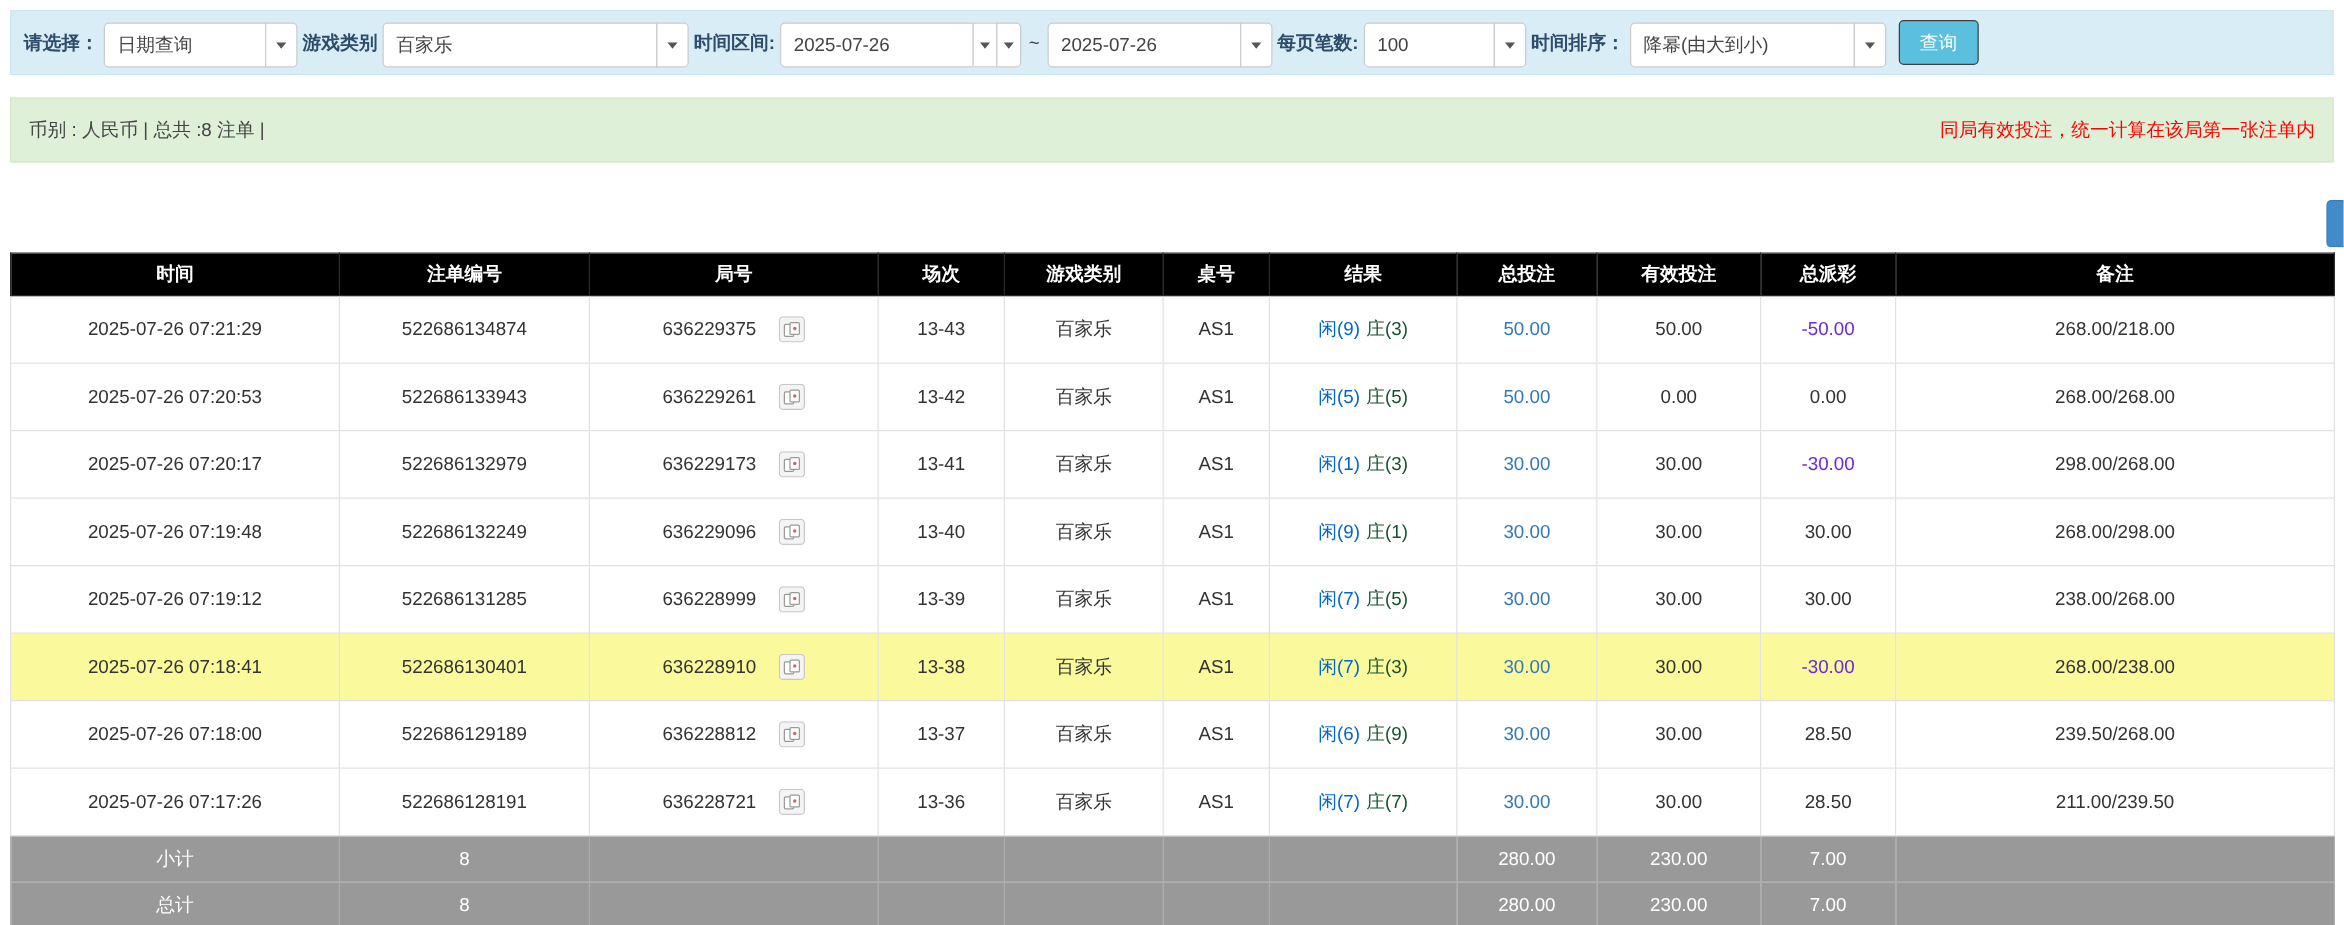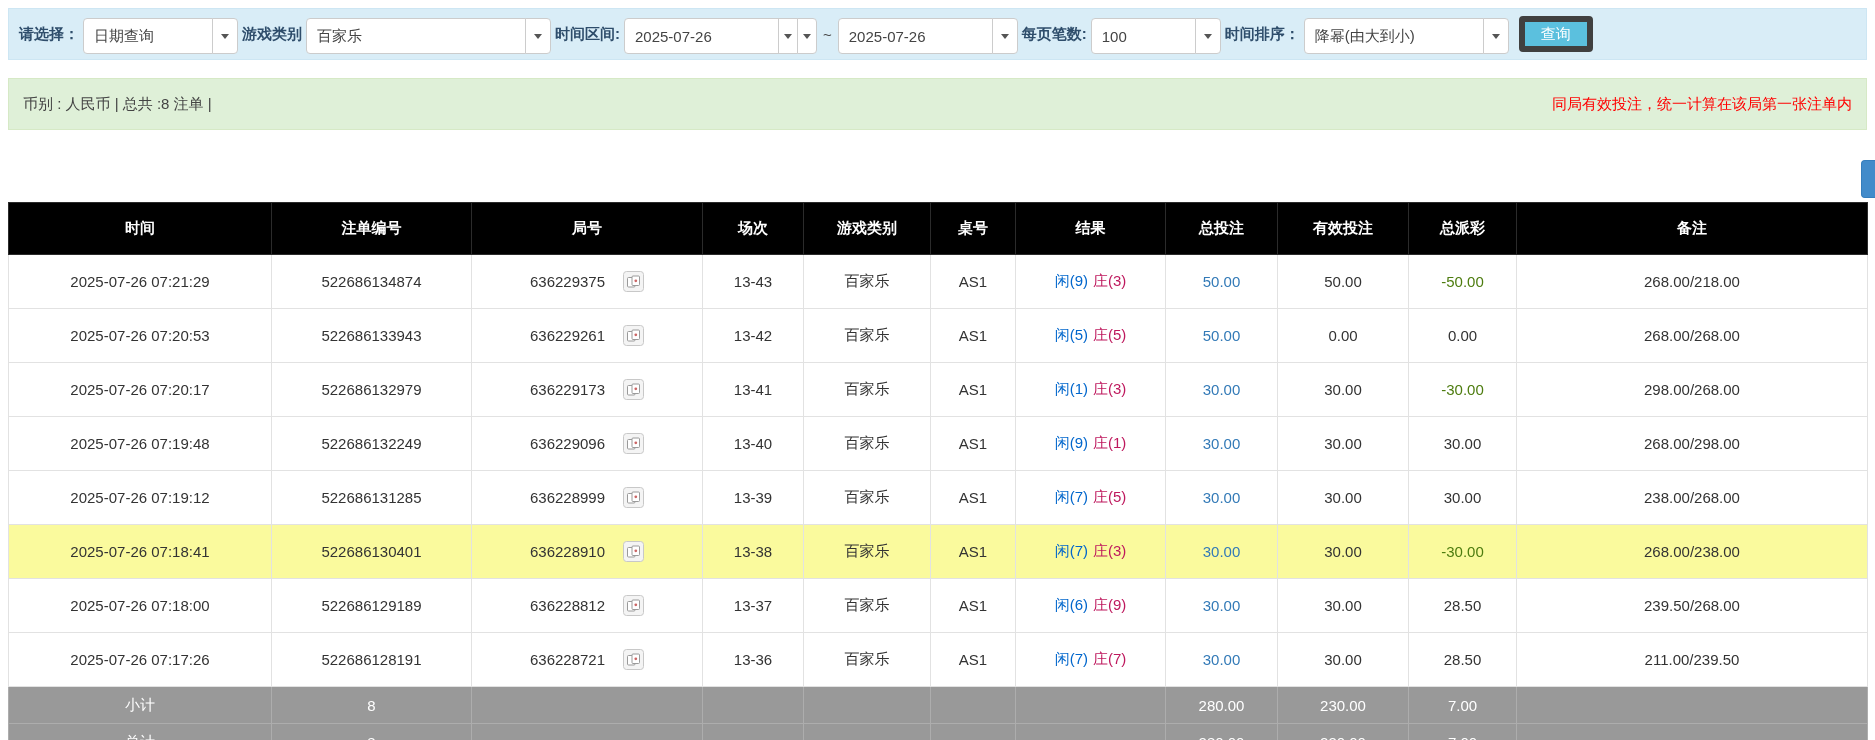--- a/index.html
+++ b/index.html
@@ -39,21 +39,21 @@
   .caret-btn.narrow { width: 20px; border-radius: 0; }
   .caret-btn.last { border-radius: 0 4px 4px 0; }
   .caret {
     width: 0; height: 0; display: inline-block;
     border-left: 4px solid transparent; border-right: 4px solid transparent;
     border-top: 5px solid #555;
   }
   .tilde { font-size: 15px; color: #444; padding: 0 2px; }
   .search-btn {
     height: 36px; padding: 0 16px; margin-left: 6px;
-    background: #5bc0de; border: 6px solid #404040; border-radius: 4px;
+    background: #5bc0de; border: 1px solid #404040; border-radius: 4px;
     color: #fff; font-size: 15px; font-family: inherit; cursor: pointer;
   }
 
   
   .info-bar {
     margin: 18px 8px 12px;
     background: #dff0d8; border: 1px solid #d6e9c6;
     height: 52px; display: flex; align-items: center; justify-content: space-between;
     padding: 0 14px; font-size: 15px;
   }
@@ -69,33 +69,33 @@
   }
 
   
   .records {
     margin: 72px 8px 0;
     width: 1859px; table-layout: fixed;
     border-collapse: collapse; font-size: 15px;
   }
   .records th {
     background: #000; color: #fff; font-weight: bold;
-    height: 52px; text-align: center; border: 1px solid #2b2b2b;
+    height: 34px; text-align: center; border: 1px solid #2b2b2b;
   }
   .records tbody td {
     background: #fff; border: 1px solid #e2e2e2;
     height: 54px; text-align: center; color: #333;
   }
   .records tbody tr.highlight td { background: #fafa9d; }
   .round-cell-inner { display: inline-flex; align-items: center; gap: 18px; }
   .replay-icon { display: inline-flex; cursor: pointer; }
   .player { color: #0066cc; }
-  .banker { color: #be185d; margin-left: 5px; }
+  .banker { color: #14532d; margin-left: 5px; }
   .bet-link { color: #337ab7; text-decoration: none; cursor: pointer; }
-  .payout.negative { color: #4d7c0f; }
+  .payout.negative { color: #6d28d9; }
   .records tfoot td {
     background: #999999; color: #fff;
     height: 37px; text-align: center; border: 1px solid #adadad;
   }
 </style>
 </head>
 <body>
 
 <div class="filter-bar">
   <span class="f-label">请选择：</span>

